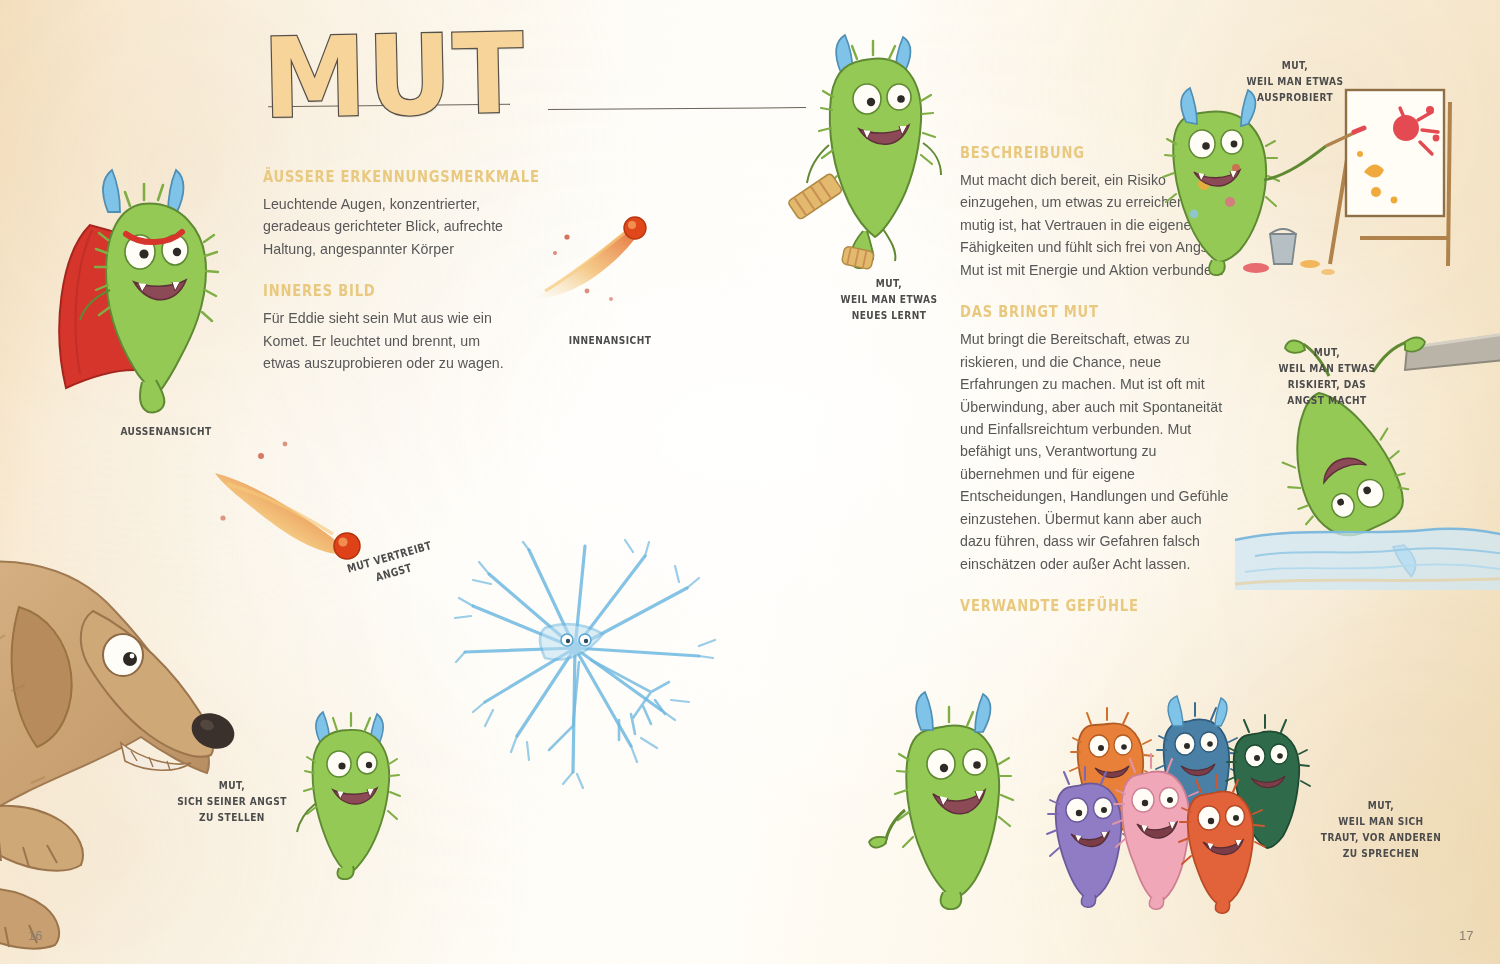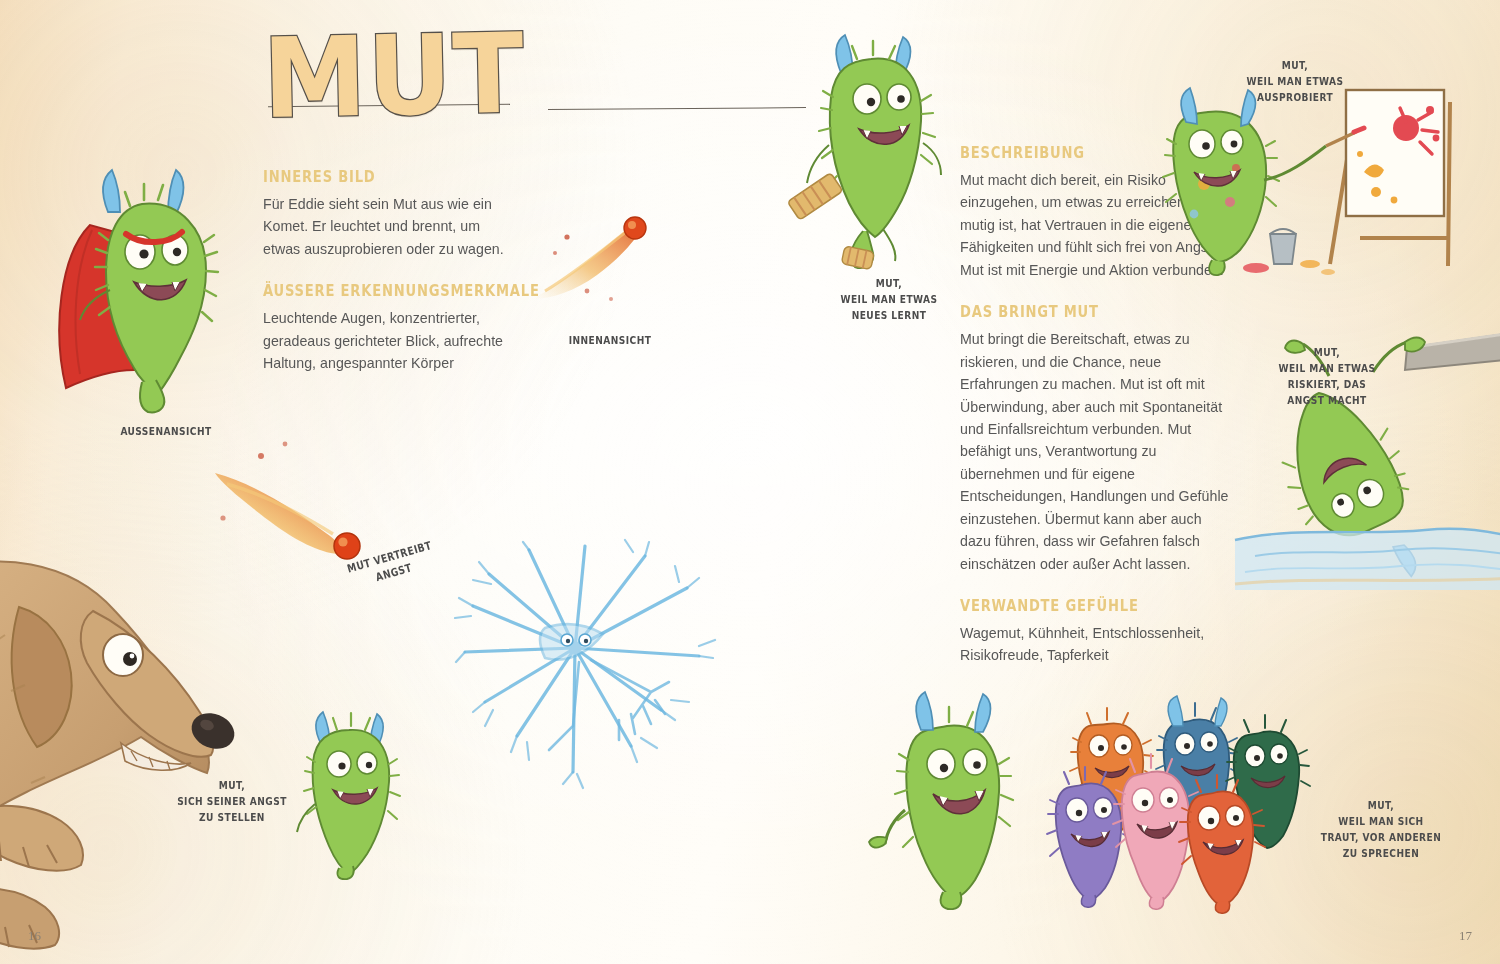--- a/index.html
+++ b/index.html
@@ -57,21 +57,21 @@
     font-weight: 600;
     letter-spacing: .045em;
     color: #4c4c4c;
     text-align: center;
     line-height: 1.42;
     text-transform: uppercase;
     transform: scaleX(.9);
     white-space: pre-line;
   }
   .folio {
-    font-family: Liberation Serif, serif;
+    font-family: Liberation Sans, sans-serif;
     font-size: 13px;
     color: #8a8173;
   }
 
   
   #title-block {
     position: absolute;
     left: 258px; top: 22px;
     width: 540px; height: 120px;
   }
@@ -128,41 +128,40 @@
   <div id="paper-grain"></div>
 
   <div id="title-block">
     <div id="title-rule-left"></div>
     <div id="title-word">MUT</div>
     <div id="title-rule"></div>
   </div>
 
   <div id="col-left">
     <div class="section">
+      <div class="heading">ÄUSSERE ERKENNUNGSMERKMALE</div>
+      <p class="body-text">Leuchtende Augen, konzentrierter, geradeaus gerichteter Blick, aufrechte Haltung, angespannter Körper</p>
+    </div>
+    <div class="section">
       <div class="heading">INNERES BILD</div>
       <p class="body-text">Für Eddie sieht sein Mut aus wie ein Komet. Er leuchtet und brennt, um etwas auszuprobieren oder zu wagen.</p>
-    </div>
-    <div class="section">
-      <div class="heading">ÄUSSERE ERKENNUNGSMERKMALE</div>
-      <p class="body-text">Leuchtende Augen, konzentrierter, geradeaus gerichteter Blick, aufrechte Haltung, angespannter Körper</p>
     </div>
   </div>
 
   <div id="col-right">
     <div class="section">
       <div class="heading">BESCHREIBUNG</div>
       <p class="body-text">Mut macht dich bereit, ein Risiko  einzugehen, um etwas zu erreichen. Wer mutig ist, hat Vertrauen in die eigenen Fähigkeiten und fühlt sich frei von Angst. Mut ist mit Energie und Aktion verbunden.</p>
     </div>
     <div class="section">
       <div class="heading">DAS BRINGT MUT</div>
       <p class="body-text">Mut bringt die Bereitschaft, etwas zu riskieren, und die Chance, neue Erfahrungen zu machen. Mut ist oft mit Überwindung, aber auch mit Spontaneität und Einfallsreichtum verbunden. Mut befähigt uns, Verantwortung zu übernehmen und für eigene Entscheidungen, Handlungen und Gefühle einzustehen. Übermut kann aber auch dazu führen, dass wir Gefahren falsch einschätzen oder außer Acht lassen.</p>
     </div>
     <div class="section">
       <div class="heading">VERWANDTE GEFÜHLE</div>
-      <p class="body-text">Wagemut, Kühnheit, Entschlossenheit, Risikofreude, Tapferkeit</p>
     </div>
   </div>
 
   <div class="ill" style="left:30px; top:130px;">
     <svg width="230" height="290" viewBox="0 0 230 290" aria-hidden="true">
 
       <path d="M60 95 C30 125 22 200 36 258 C58 248 84 240 104 240 C92 200 90 140 96 105 Z" fill="#d6352b" stroke="#a6261f" stroke-width="2"></path>
       <path d="M62 100 C44 140 42 198 50 244" fill="none" stroke="#b22b23" stroke-width="2" opacity=".6"></path>
 
       <path d="M78 82 C70 62 72 48 82 40 C88 54 90 68 90 82 Z" fill="#7fc3e8" stroke="#4f8fb5" stroke-width="1.8"></path>

